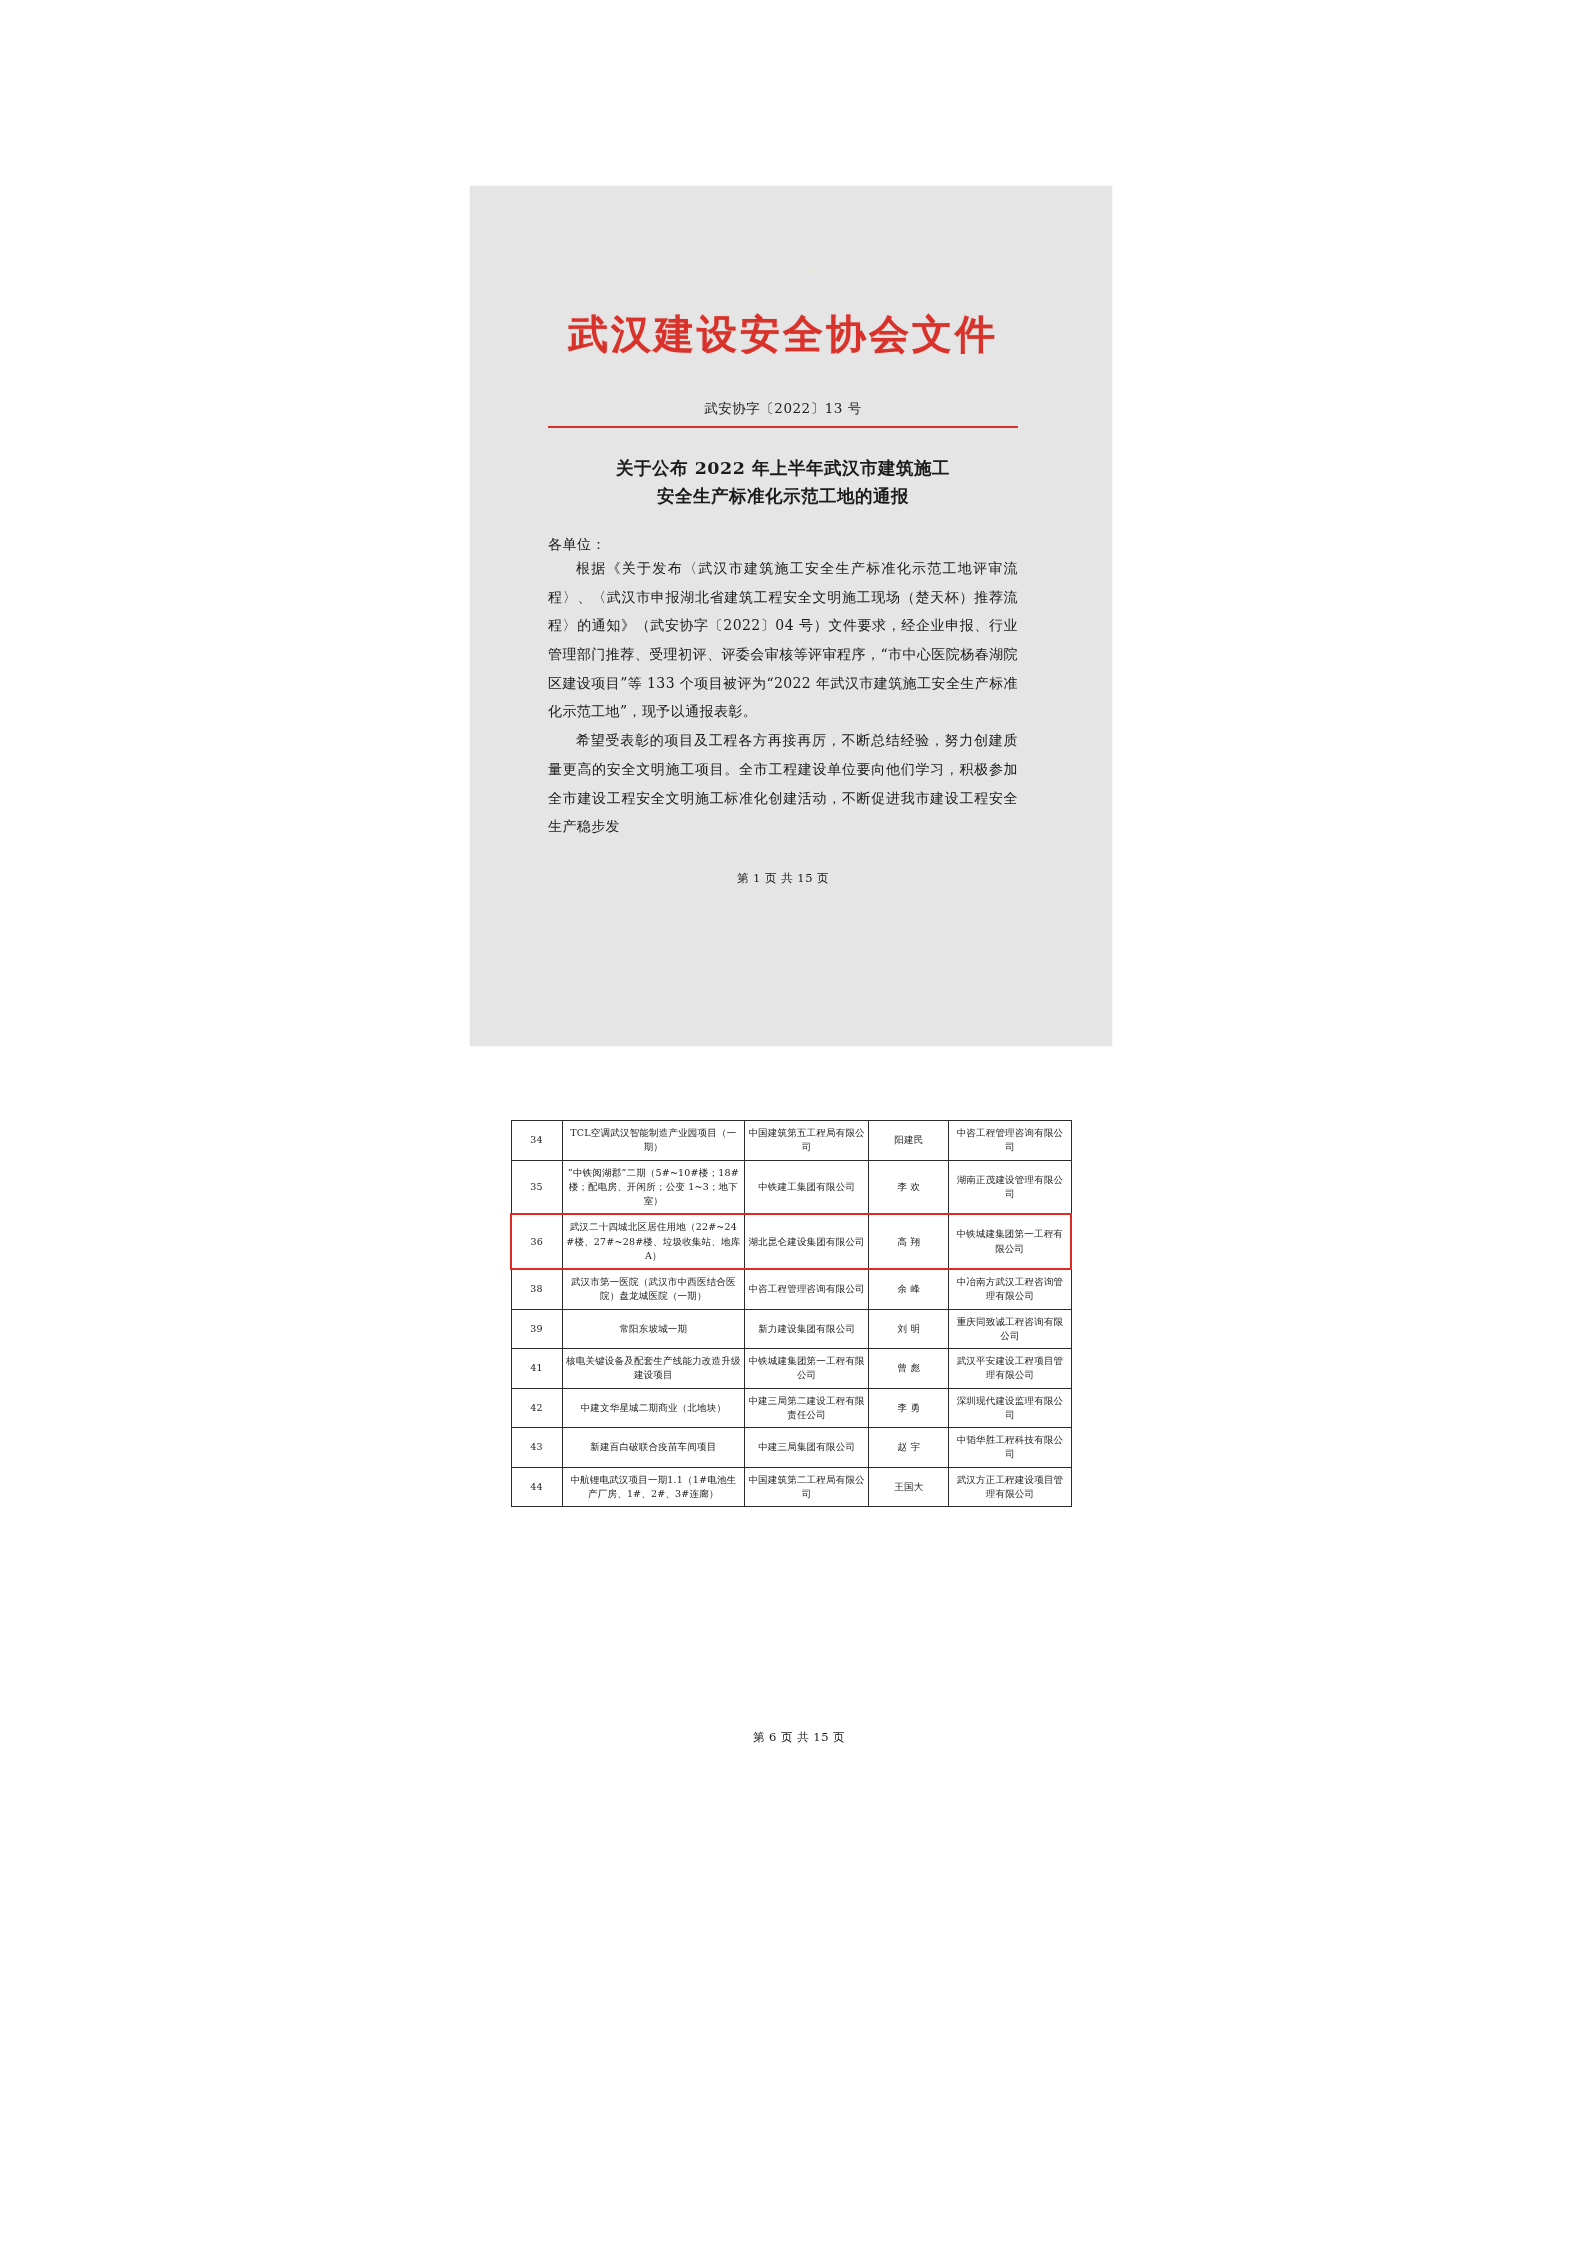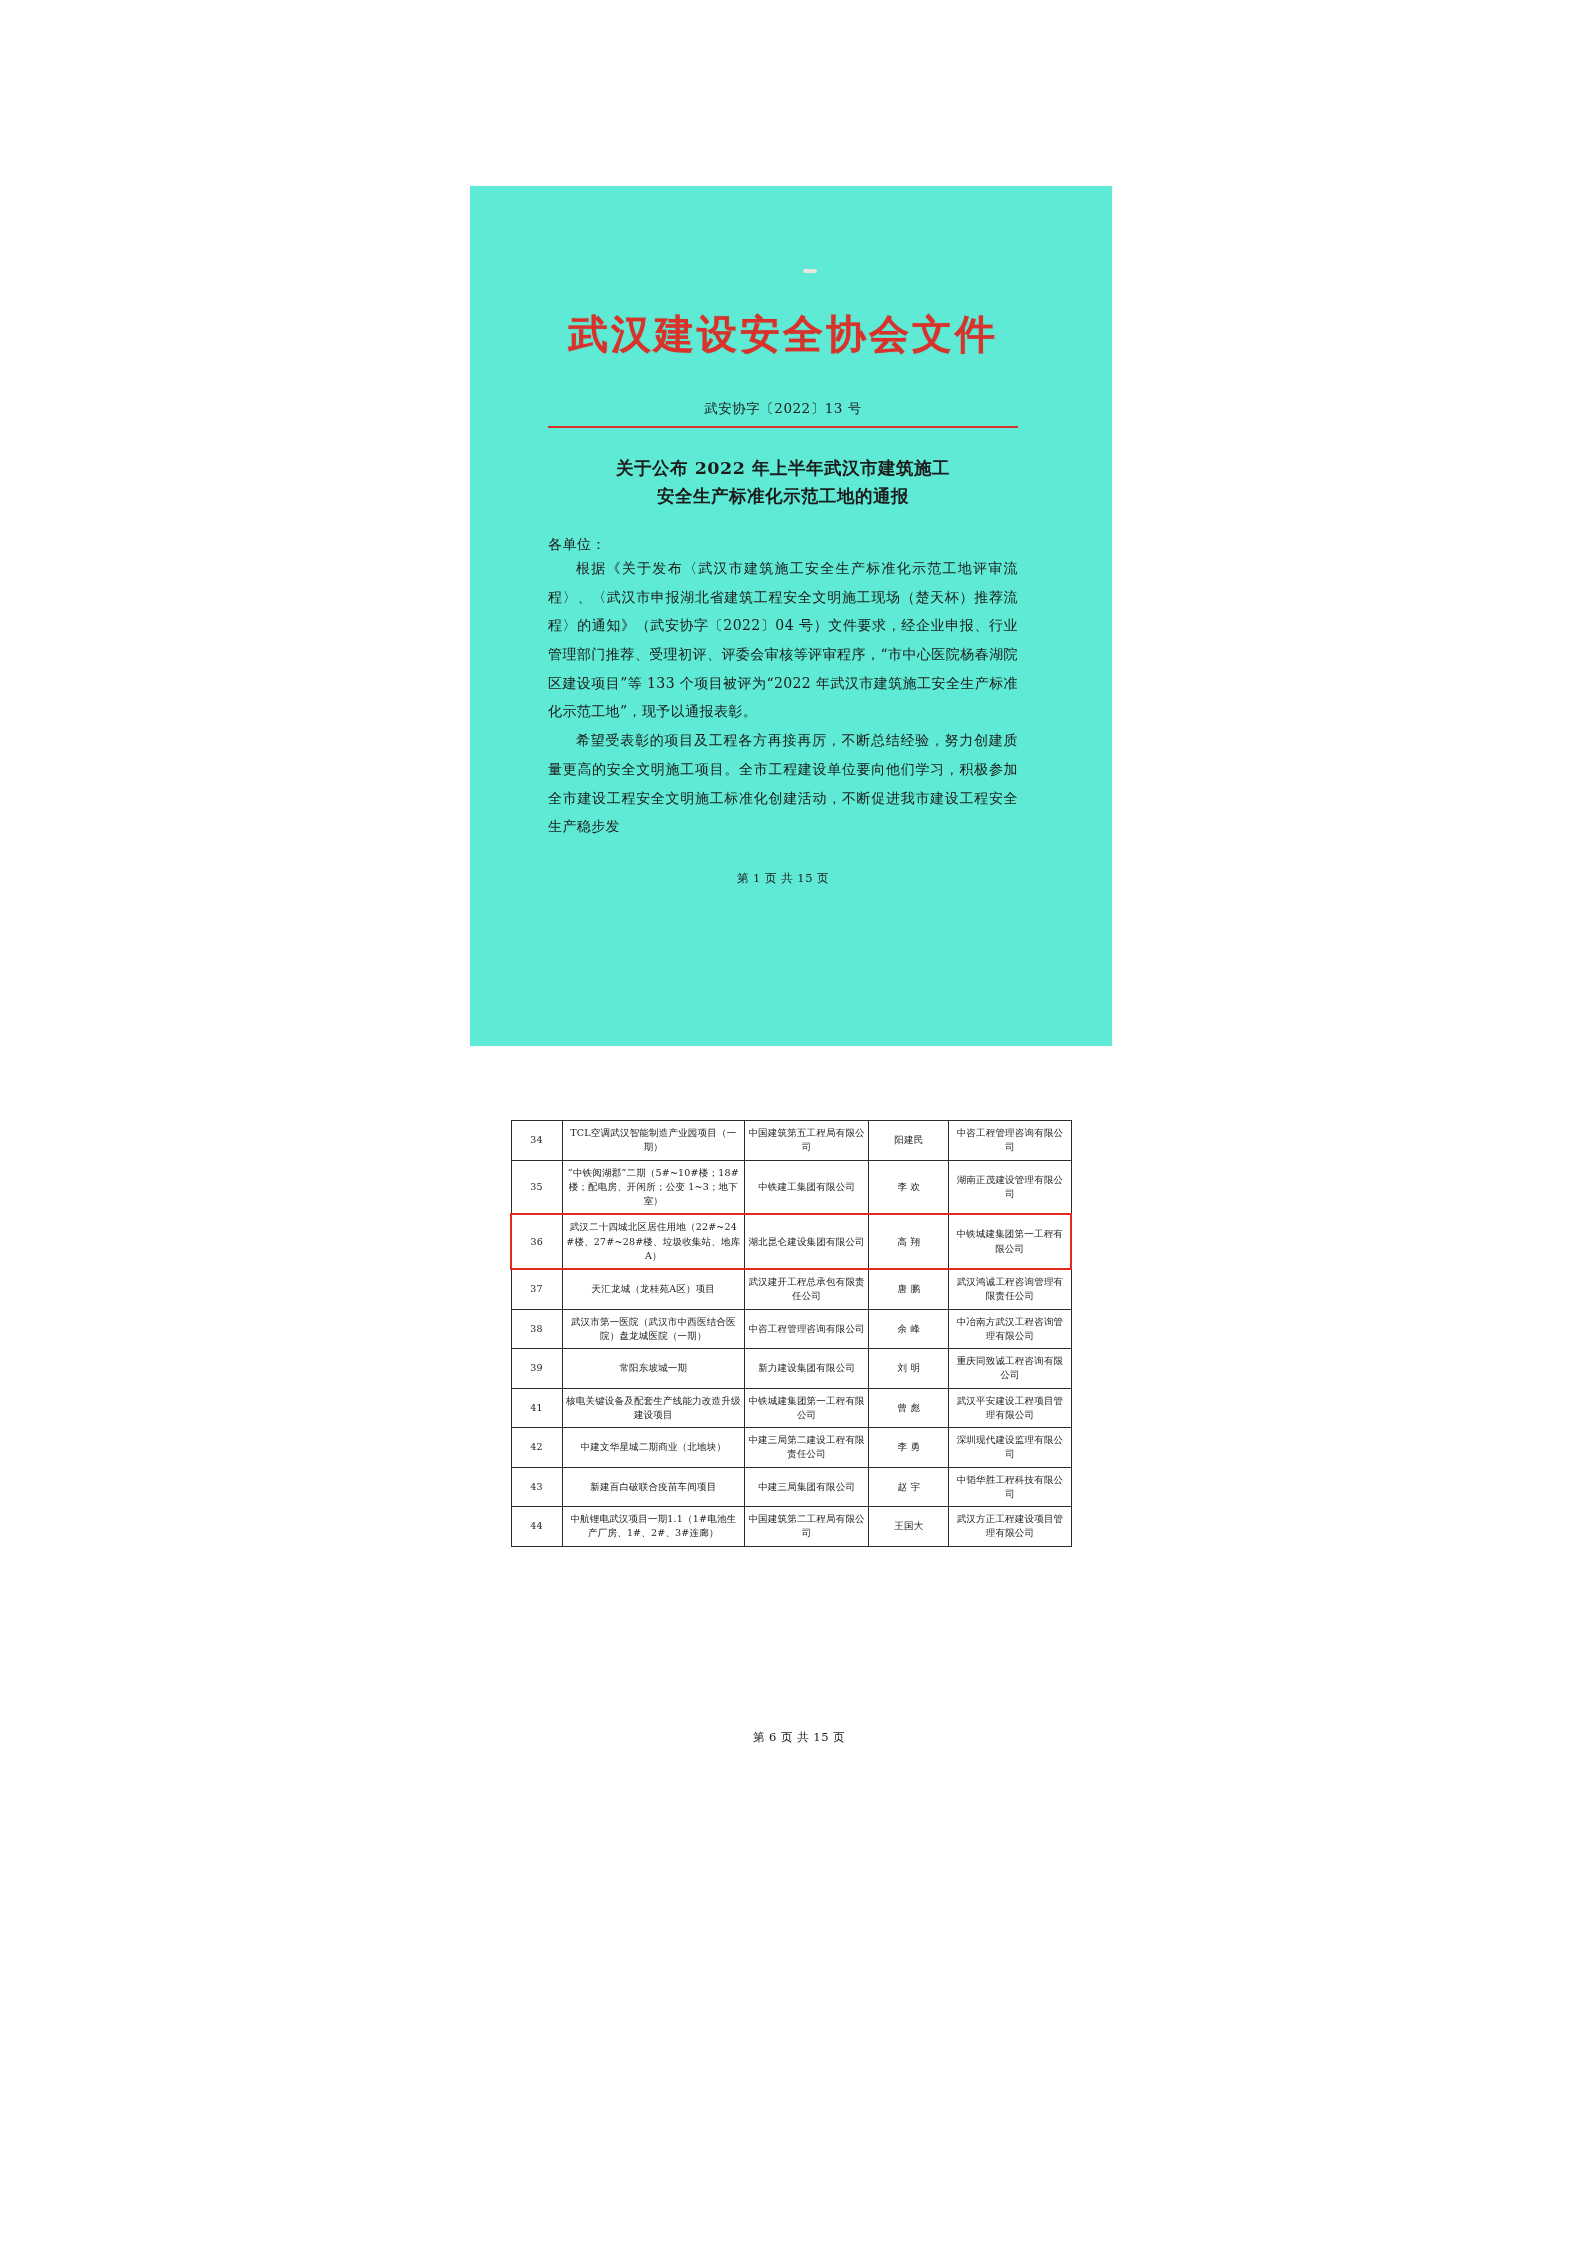--- a/index.html
+++ b/index.html
@@ -15,21 +15,21 @@
     color: #1b1b1b;
   }
 
   
   .doc-page-1 {
     position: absolute;
     left: 470px;
     top: 186px;
     width: 642px;
     height: 860px;
-    background: #5eead4;
+    background: #e5e5e5;
     box-shadow: 0 0 2px rgba(0,0,0,0.10);
     overflow: hidden;
   }
   .doc-page-1 .inner {
     position: absolute;
     left: 78px;
     top: 60px;
     width: 470px;
   }
   .masthead {
@@ -188,27 +188,20 @@
           <td class="c-super">湖南正茂建设管理有限公司</td>
         </tr>
         <tr class="highlight-row">
           <td class="c-num">36</td>
           <td class="c-proj">武汉二十四城北区居住用地（22#~24#楼、27#~28#楼、垃圾收集站、地库A）</td>
           <td class="c-unit">湖北昆仑建设集团有限公司</td>
           <td class="c-person">高 翔</td>
           <td class="c-super">中铁城建集团第一工程有限公司</td>
         </tr>
         <tr>
-          <td class="c-num">37</td>
-          <td class="c-proj">天汇龙城（龙桂苑A区）项目</td>
-          <td class="c-unit">武汉建开工程总承包有限责任公司</td>
-          <td class="c-person">唐 鹏</td>
-          <td class="c-super">武汉鸿诚工程咨询管理有限责任公司</td>
-        </tr>
-        <tr>
           <td class="c-num">38</td>
           <td class="c-proj">武汉市第一医院（武汉市中西医结合医院）盘龙城医院（一期）</td>
           <td class="c-unit">中咨工程管理咨询有限公司</td>
           <td class="c-person">余 峰</td>
           <td class="c-super">中冶南方武汉工程咨询管理有限公司</td>
         </tr>
         <tr>
           <td class="c-num">39</td>
           <td class="c-proj">常阳东坡城一期</td>
           <td class="c-unit">新力建设集团有限公司</td>

